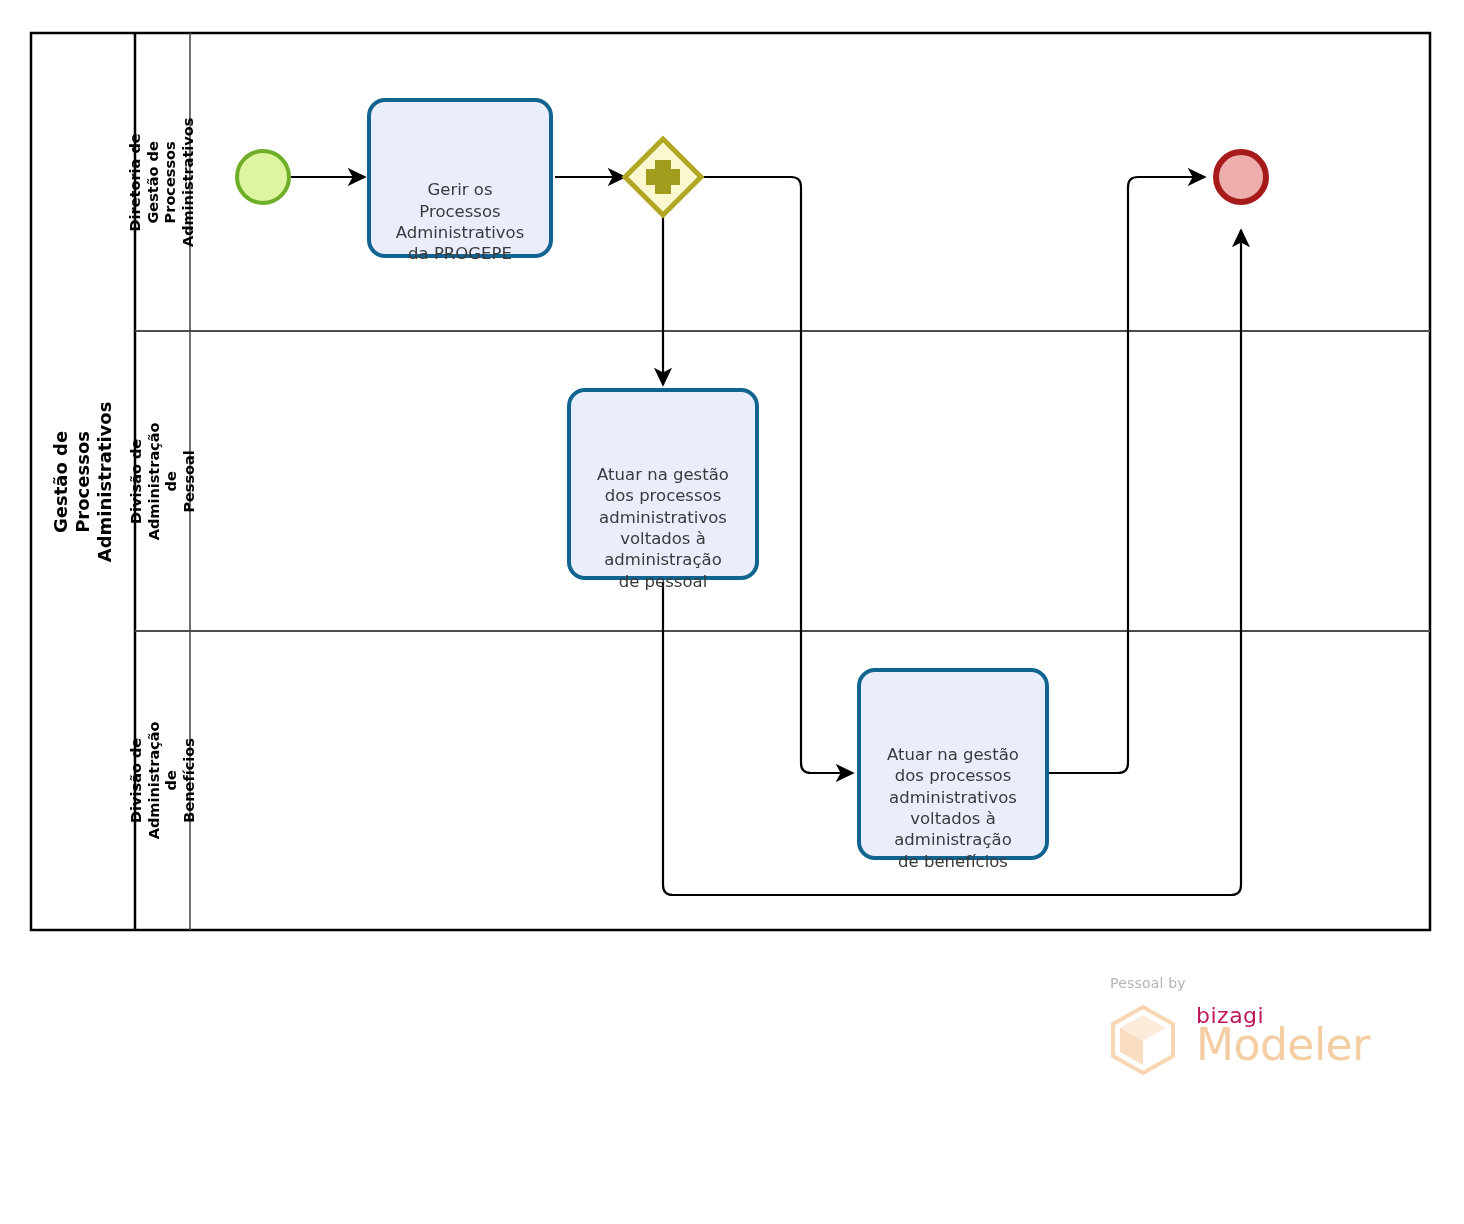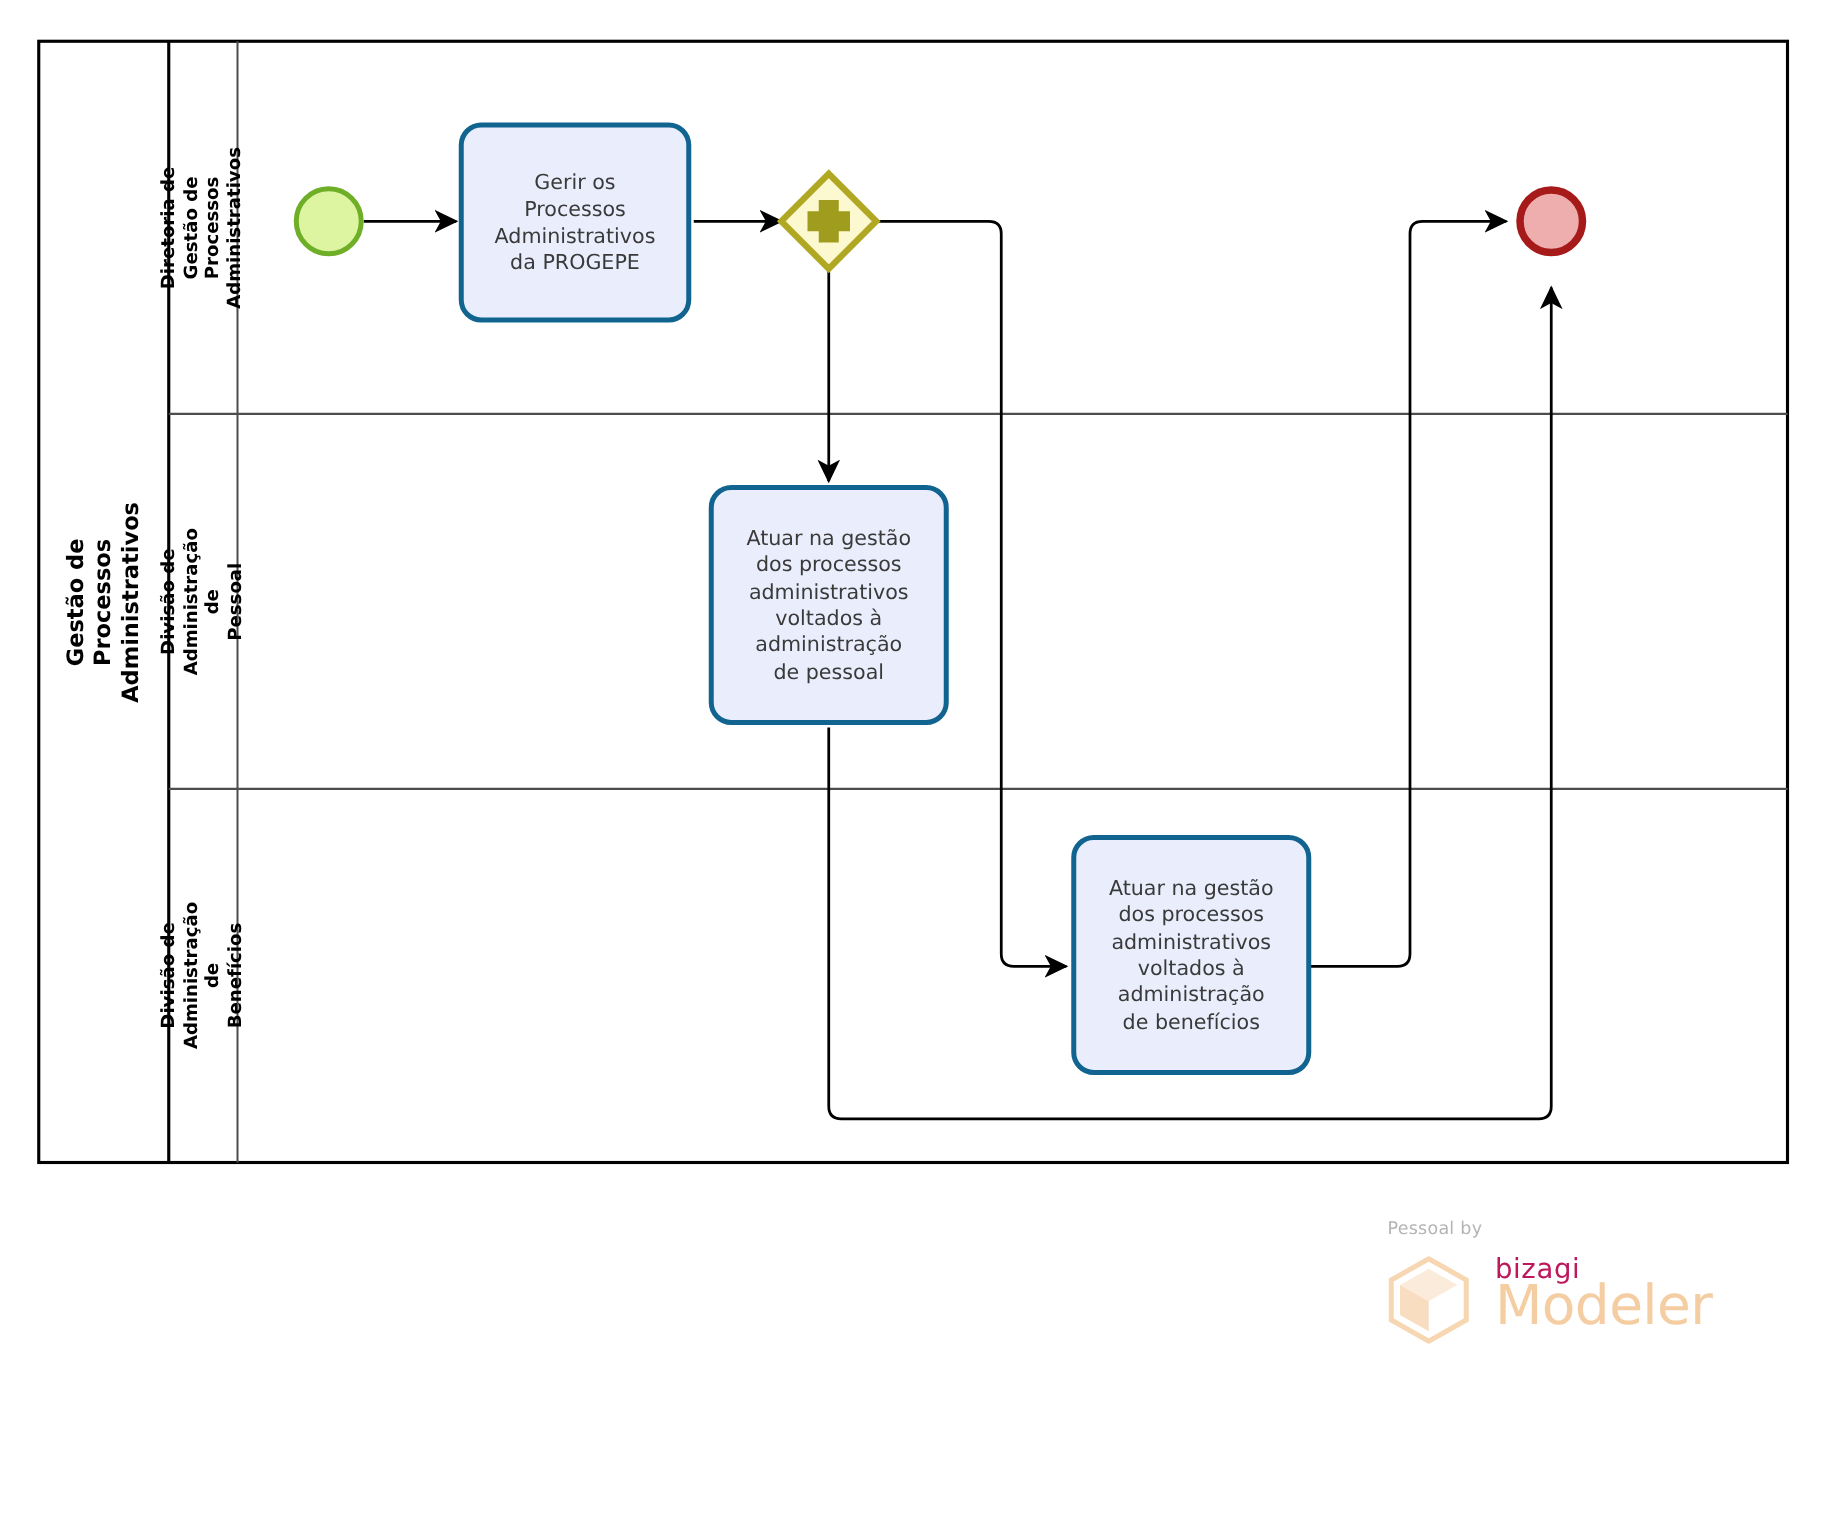--- a/index.html
+++ b/index.html
@@ -75,20 +75,21 @@
     display: flex;
     align-items: center;
     justify-content: center;
     text-align: center;
     color: #3a3a3a;
     font-size: 16.5px;
     line-height: 1.30;
     pointer-events: none;
     white-space: pre-line;
     font-family: "DejaVu Sans", sans-serif;
+    margin-top: 44px;
   }
   #task-label-0 { left: 372px; top: 103px; width: 176px; height: 150px; }
   #task-label-1 { left: 572px; top: 393px; width: 182px; height: 182px; }
   #task-label-2 { left: 862px; top: 673px; width: 182px; height: 182px; }
 
   
   #watermark {
     position: absolute;
     left: 1100px;
     top: 975px;

